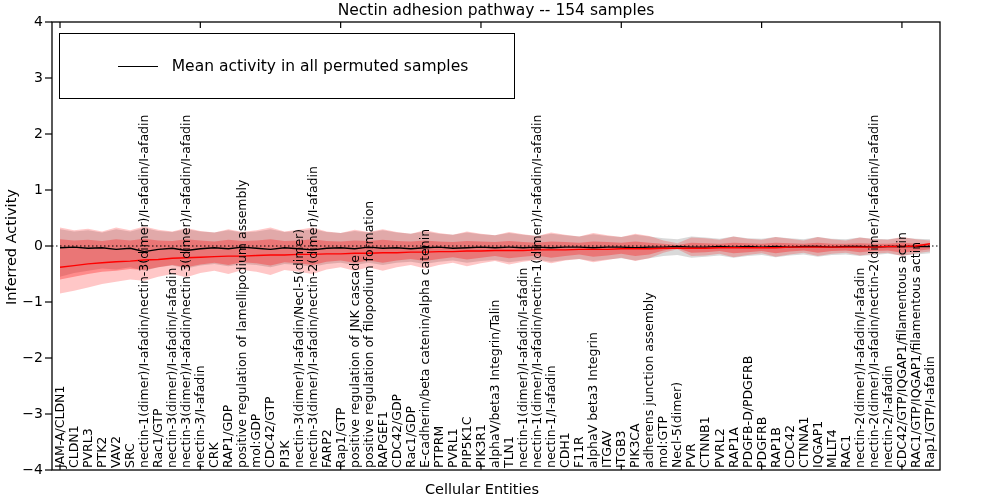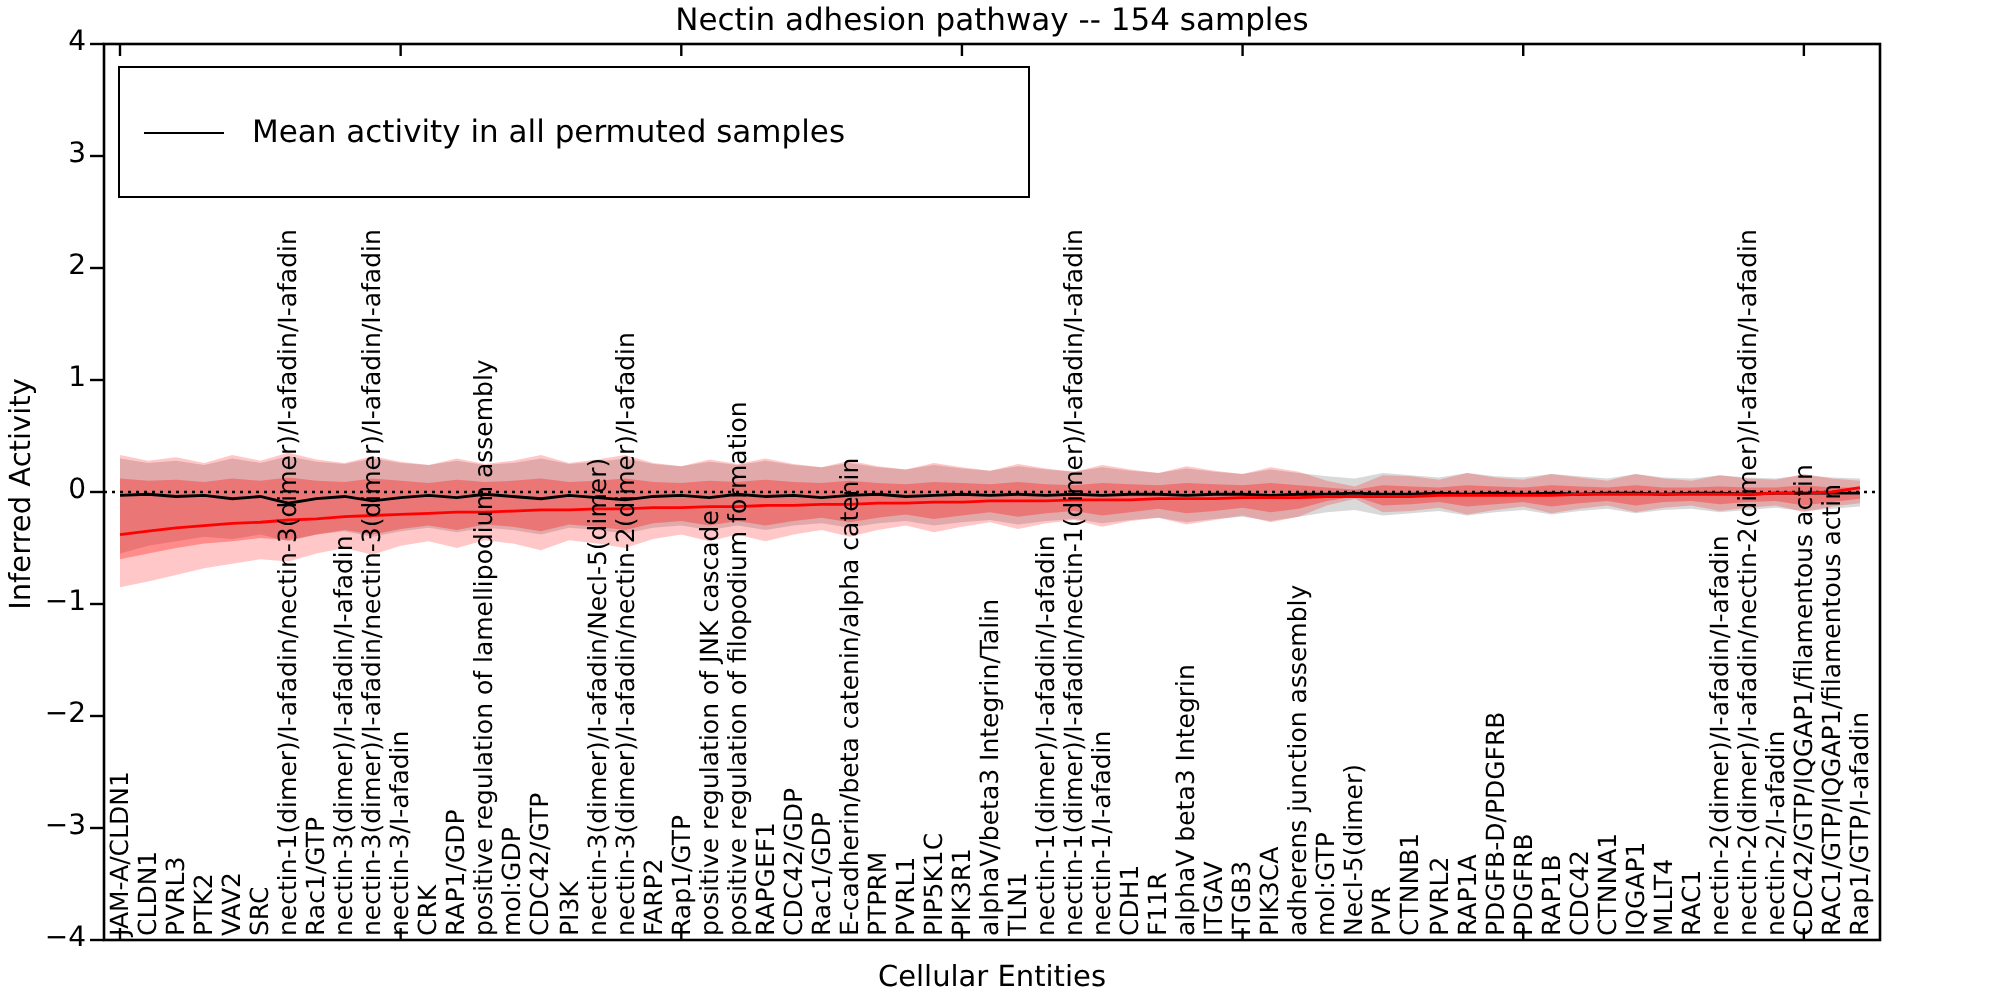--- a/index.html
+++ b/index.html
@@ -17,27 +17,27 @@
   }
   #chart-title{
     position:absolute;top:1px;left:52px;width:888px;text-align:center;
     font-size:15.5px;z-index:6;
   }
   #y-axis-title{
     position:absolute;left:-59px;top:239px;width:140px;text-align:center;
     font-size:14.5px;transform:rotate(-90deg);z-index:2;
   }
   #x-axis-title{
-    position:absolute;left:52px;top:481px;width:888px;text-align:center;
+    position:absolute;left:38px;top:481px;width:888px;text-align:center;
     font-size:14.5px;z-index:6;
   }
   #legend{
     position:absolute;left:59px;top:33px;width:456px;height:66px;z-index:5;
     background:#ffffff;border:1.4px solid #000;box-sizing:border-box;
-    display:flex;flex-direction:column;justify-content:center;gap:6px;padding-left:12px;
+    display:flex;flex-direction:row;justify-content:center;gap:6px;padding-left:12px;
   }
   .legend-row{display:flex;align-items:center;gap:14px;}
   .legend-line{width:40px;height:0;border-top:1.6px solid #000;flex:0 0 auto;}
   .legend-label{font-size:15.5px;white-space:nowrap;}
 </style>
 </head>
 <body>
 
 <div id="figure">
   <div id="chart-title">Nectin adhesion pathway -- 154 samples</div>

